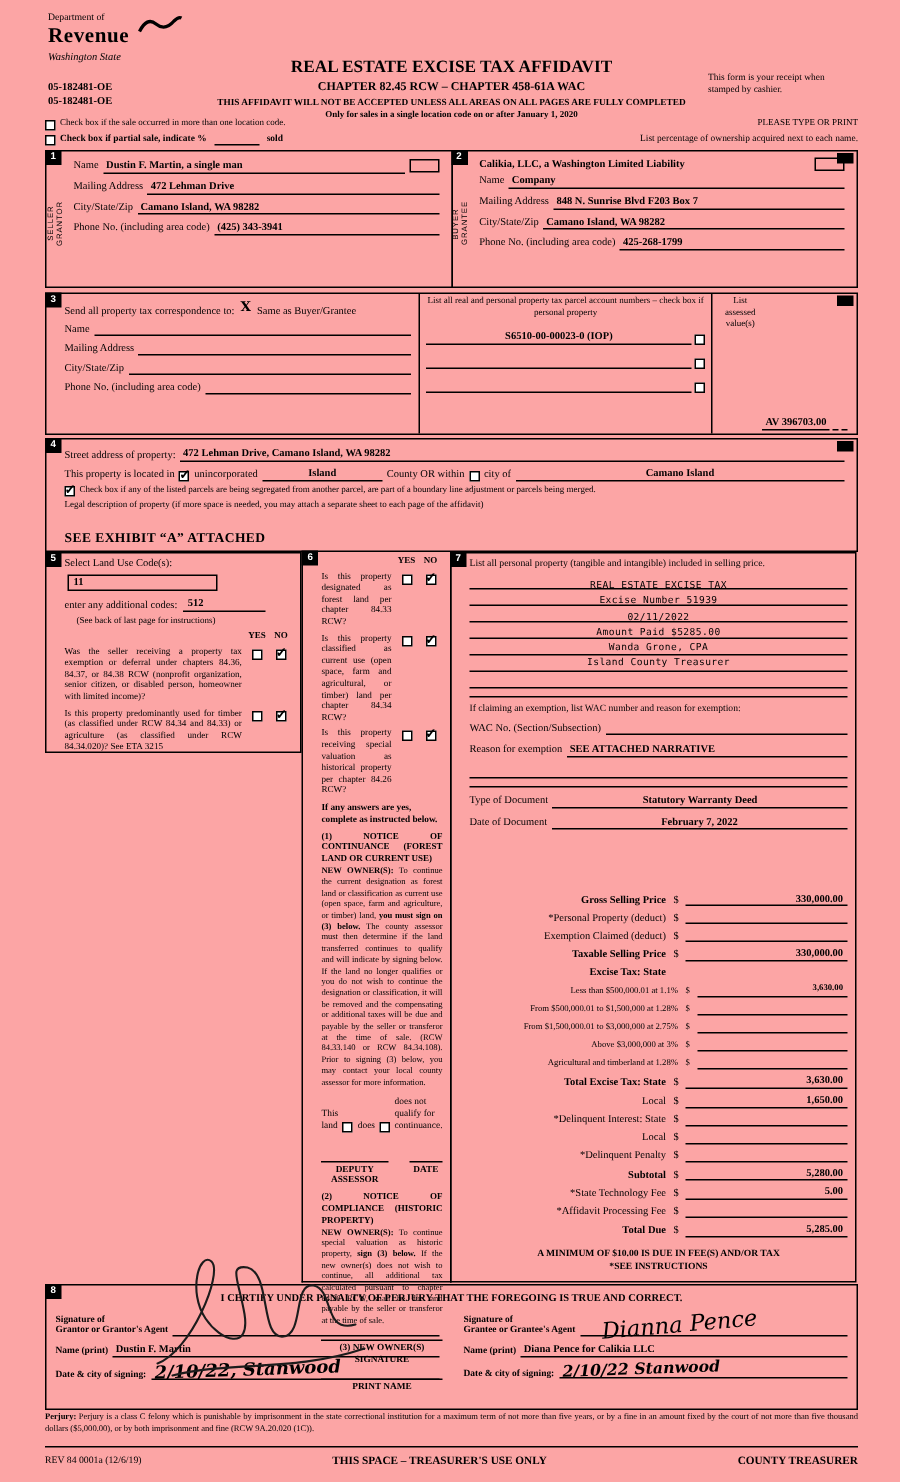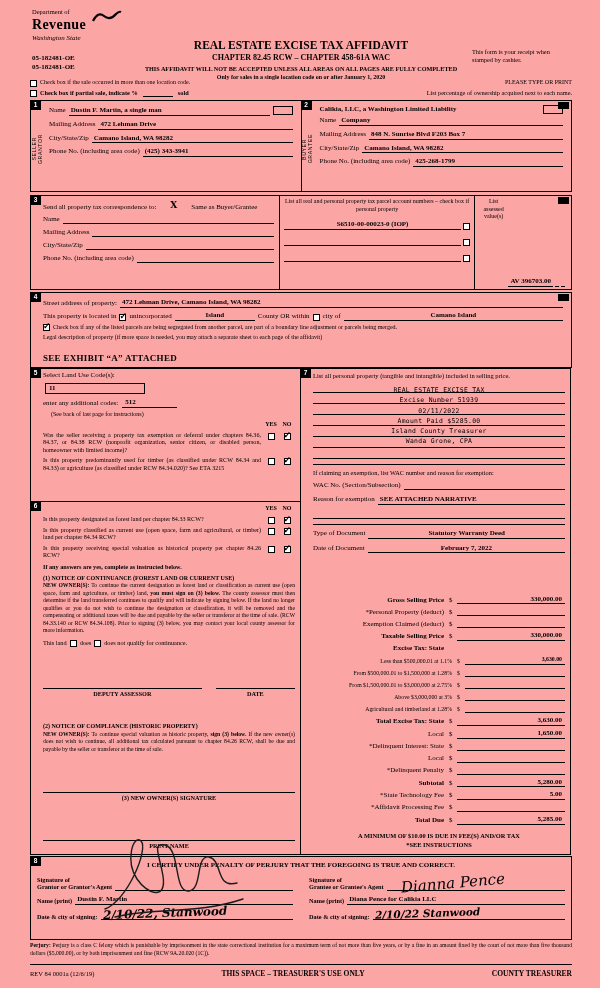--- a/index.html
+++ b/index.html
@@ -55,35 +55,35 @@
   .wrapline .wtxt{flex:1;white-space:nowrap}
 
   
   .sec3{position:absolute;top:195px;left:30px;right:28px;height:95px;border:1px solid #000;display:flex}
   .s3l{width:46%;position:relative;padding:2px 5px 4px 12px}
   .s3m{width:36%;border-left:1px solid #000;padding:2px 4px;display:flex;flex-direction:column}
   .s3r{width:18%;border-left:1px solid #000;padding:2px 4px;display:flex;}
   .colhead{font-size:6px;line-height:1.25}
   .prow{display:flex;align-items:flex-end;margin-top:7px}
   .prow .ul{margin-right:2px}
-  .sendrow{display:flex;align-items:flex-end;gap:12px;margin-top:2px}
+  .sendrow{display:flex;align-items:flex-end;gap:2px;margin-top:2px}
   .xmark{font-weight:bold;font-size:9px;font-family:"DejaVu Serif",serif;margin:0 2px}
 
   
   .sec4{position:absolute;top:292px;left:30px;right:28px;height:76px;border:1px solid #000;
         padding:2px 5px 2px 12px}
   .irow{display:flex;align-items:flex-end;margin-top:3px}
   .irow>*{margin-right:3px}
   .ulw{border-bottom:1px solid #000;min-height:9px;padding:0 3px;font-weight:bold;text-align:center}
   .small6{font-size:6px}
   .exhibit{font-size:9px;font-weight:bold;margin-top:11px;letter-spacing:.3px}
 
   
   .cols{position:absolute;top:368px;left:30px;right:28px;height:487px;display:flex}
-  .colL{width:50%;display:flex;flex-direction:column}
+  .colL{width:50%;display:flex;flex-direction:row}
   .sec5{position:relative;border:1px solid #000;height:134px;padding:2px 5px 2px 12px}
   .sec6{position:relative;border:1px solid #000;border-top:none;flex:1;
         padding:2px 5px 4px 12px;display:flex;flex-direction:column}
   .colR{width:50%;margin-left:-1px;border:1px solid #000;position:relative;
         padding:2px 5px 4px 12px;display:flex;flex-direction:column}
   .spacer{flex:1}
 
   .codebox{width:100px;height:11px;border:1px solid #000;margin:3px 0 0 2px;padding:0 3px;font-weight:bold}
   .addlrow{display:flex;align-items:flex-end;margin-top:4px}
   .ulx{width:55px;border-bottom:1px solid #000;margin-left:4px;padding:0 3px;font-weight:bold}
@@ -448,22 +448,22 @@
         <div class="ppline"></div>
         <div class="ppline"></div>
         <div class="ppline"></div>
         <div class="ppline"></div>
         <div class="ppline"></div>
         <div class="stamp">
           <div>REAL ESTATE EXCISE TAX</div>
           <div>Excise Number 51939</div>
           <div>02/11/2022</div>
           <div>Amount Paid $5285.00</div>
+          <div>Wanda Grone, CPA</div>
           <div>Island County Treasurer</div>
-          <div>Wanda Grone, CPA</div>
         </div>
       </div>
       <div class="hr"></div>
       <div class="exlabel">If claiming an exemption, list WAC number and reason for exemption:</div>
       <div class="fr" style="margin:4px 0 0 0">
         <span class="lb">WAC No. (Section/Subsection)</span>
         <span class="ul"></span>
       </div>
       <div class="fr" style="margin:5px 0 0 0">
         <span class="lb">Reason for exemption</span>

